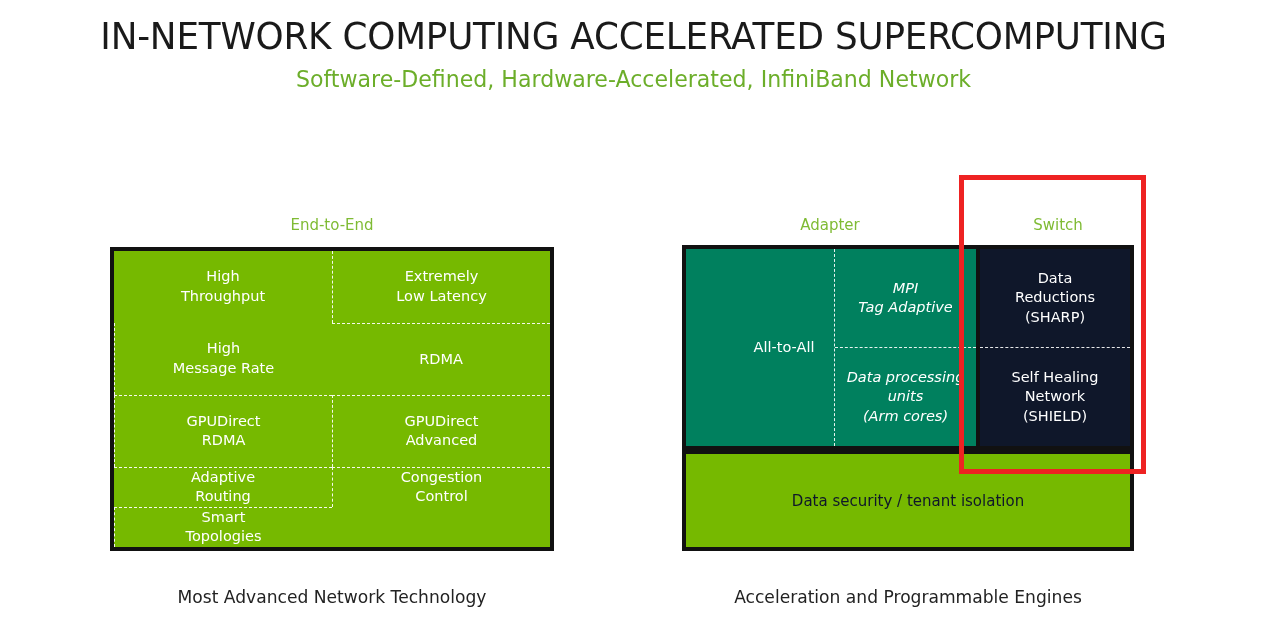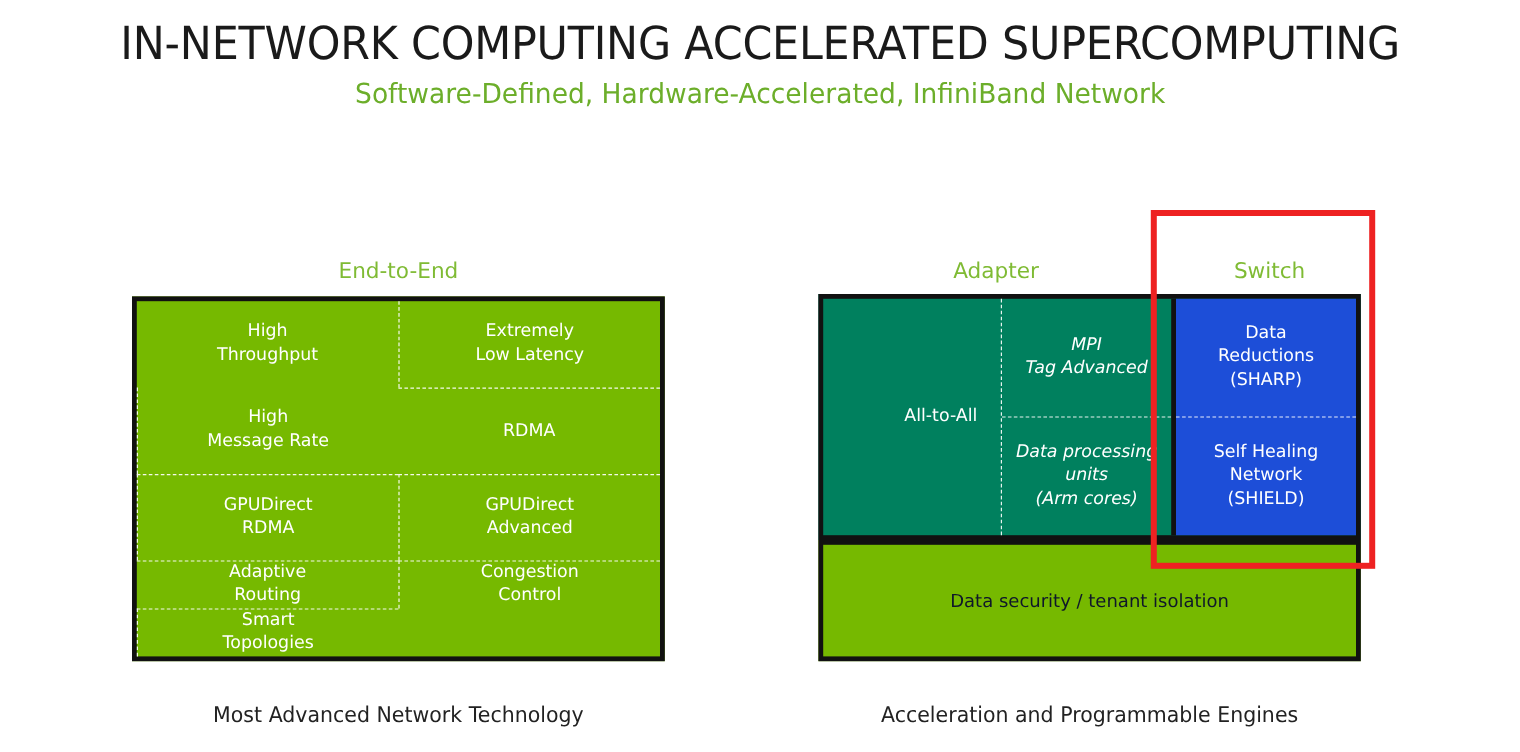--- a/index.html
+++ b/index.html
@@ -41,21 +41,21 @@
     font-weight: 400;
     color: #6cae2a;
     white-space: nowrap;
     transform: scaleX(0.96);
     transform-origin: center top;
   }
 
   
   .col-label {
     position: absolute;
-    font-size: 18px;
+    font-size: 15px;
     color: #7fbb34;
     text-align: center;
     white-space: nowrap;
   }
 
   
   #left-table {
     position: absolute;
     left: 110px;
     top: 247px;
@@ -108,21 +108,21 @@
   .rt-col {
     position: relative;
     height: 100%;
     box-sizing: border-box;
     display: flex;
     flex-direction: column;
   }
   .rt-col.adapter-a { width: 148px; padding-left: 48px; }
   .rt-col.adapter-b { width: 142px; border-left: 1px dashed rgba(255,255,255,0.9); font-style: italic; }
   .rt-col.gapbar    { width: 4px; background: #111111; }
-  .rt-col.switch    { flex: 1; background: #1d4ed8; }
+  .rt-col.switch    { flex: 1; background: #0f172a; }
   .rt-cell {
     flex: 1;
     display: flex;
     align-items: center;
     justify-content: center;
     text-align: center;
     color: #ffffff;
     font-size: 14.5px;
     line-height: 1.34;
     box-sizing: border-box;
@@ -251,21 +251,21 @@
         <span>
           <span>All-to-All</span>
         </span>
       </div>
     </div>
 
     <div class="rt-col adapter-b">
       <div class="rt-cell">
         <span>
           <span>MPI</span><br>
-          <span>Tag Advanced</span>
+          <span>Tag Adaptive</span>
         </span>
       </div>
       <div class="rt-cell row-div">
         <span>
           <span>Data processing</span><br>
           <span>units</span><br>
           <span>(Arm cores)</span>
         </span>
       </div>
     </div>

